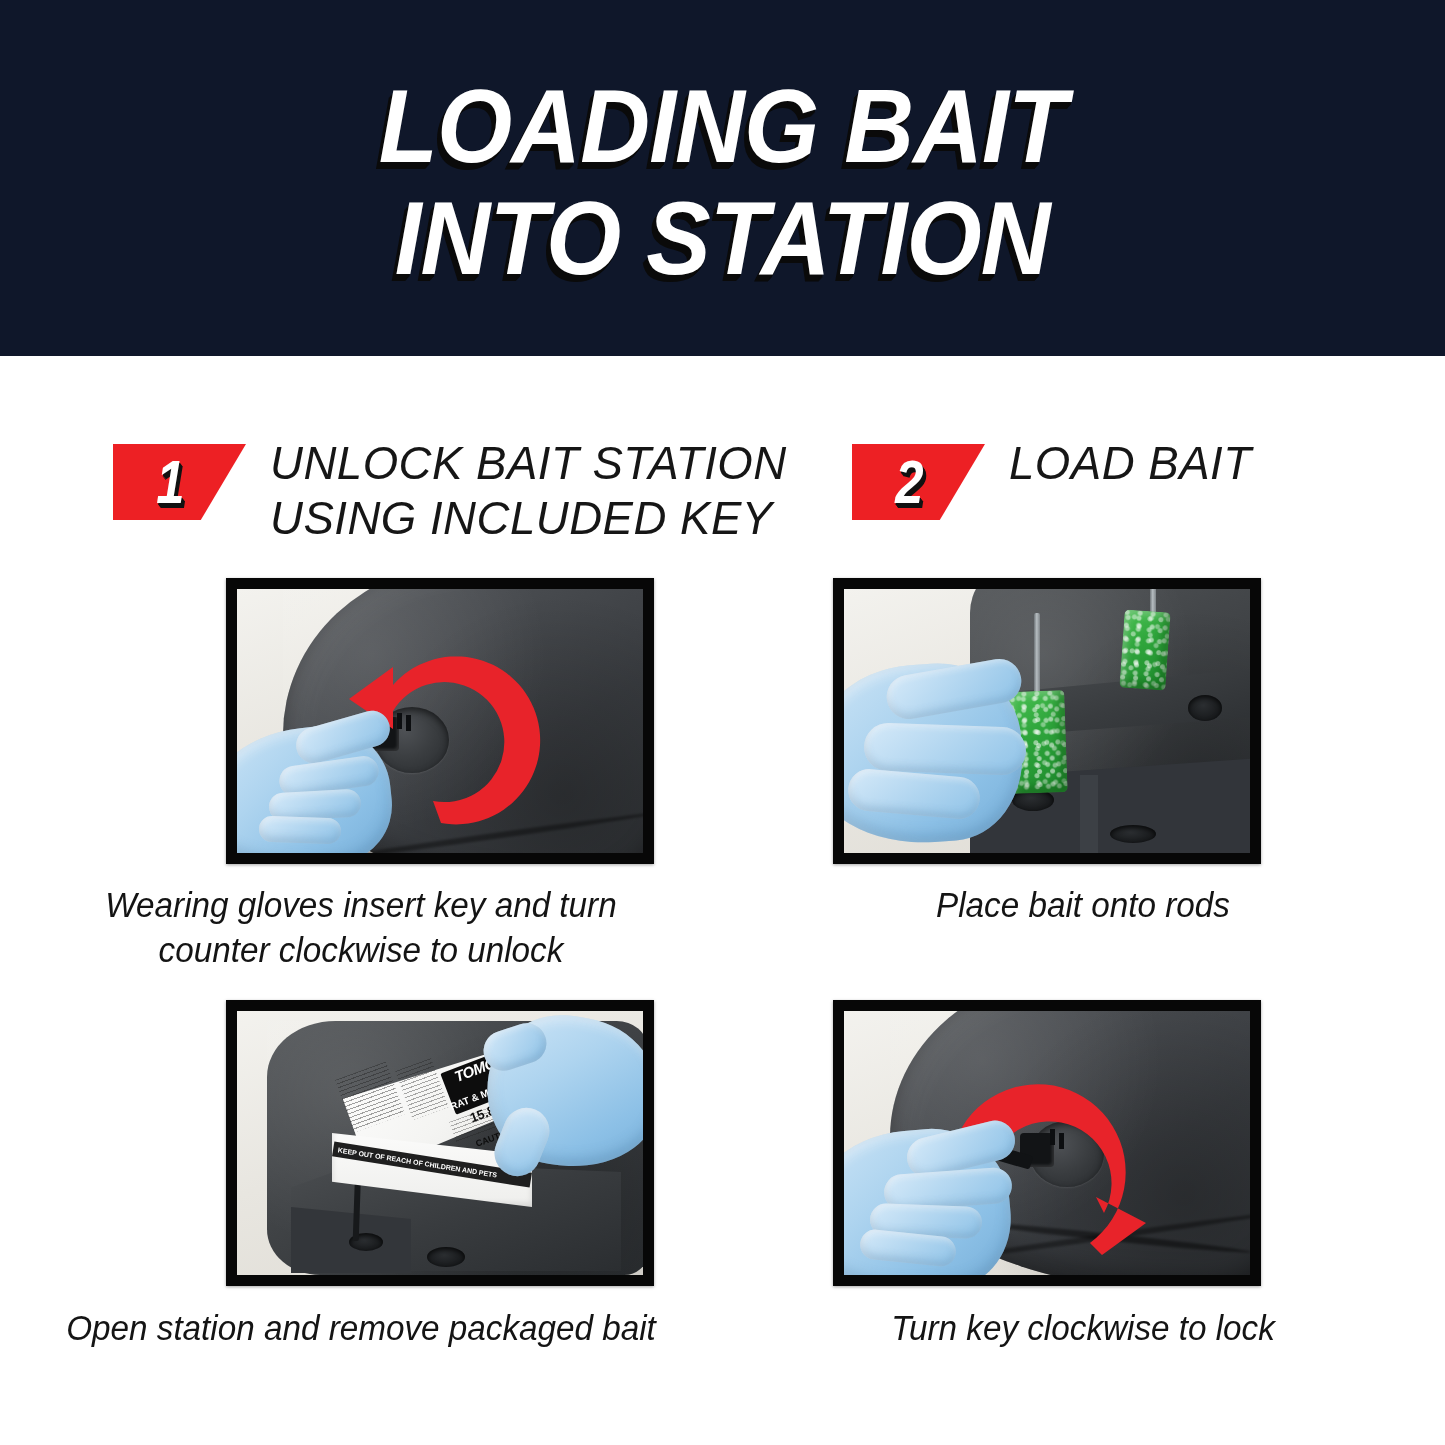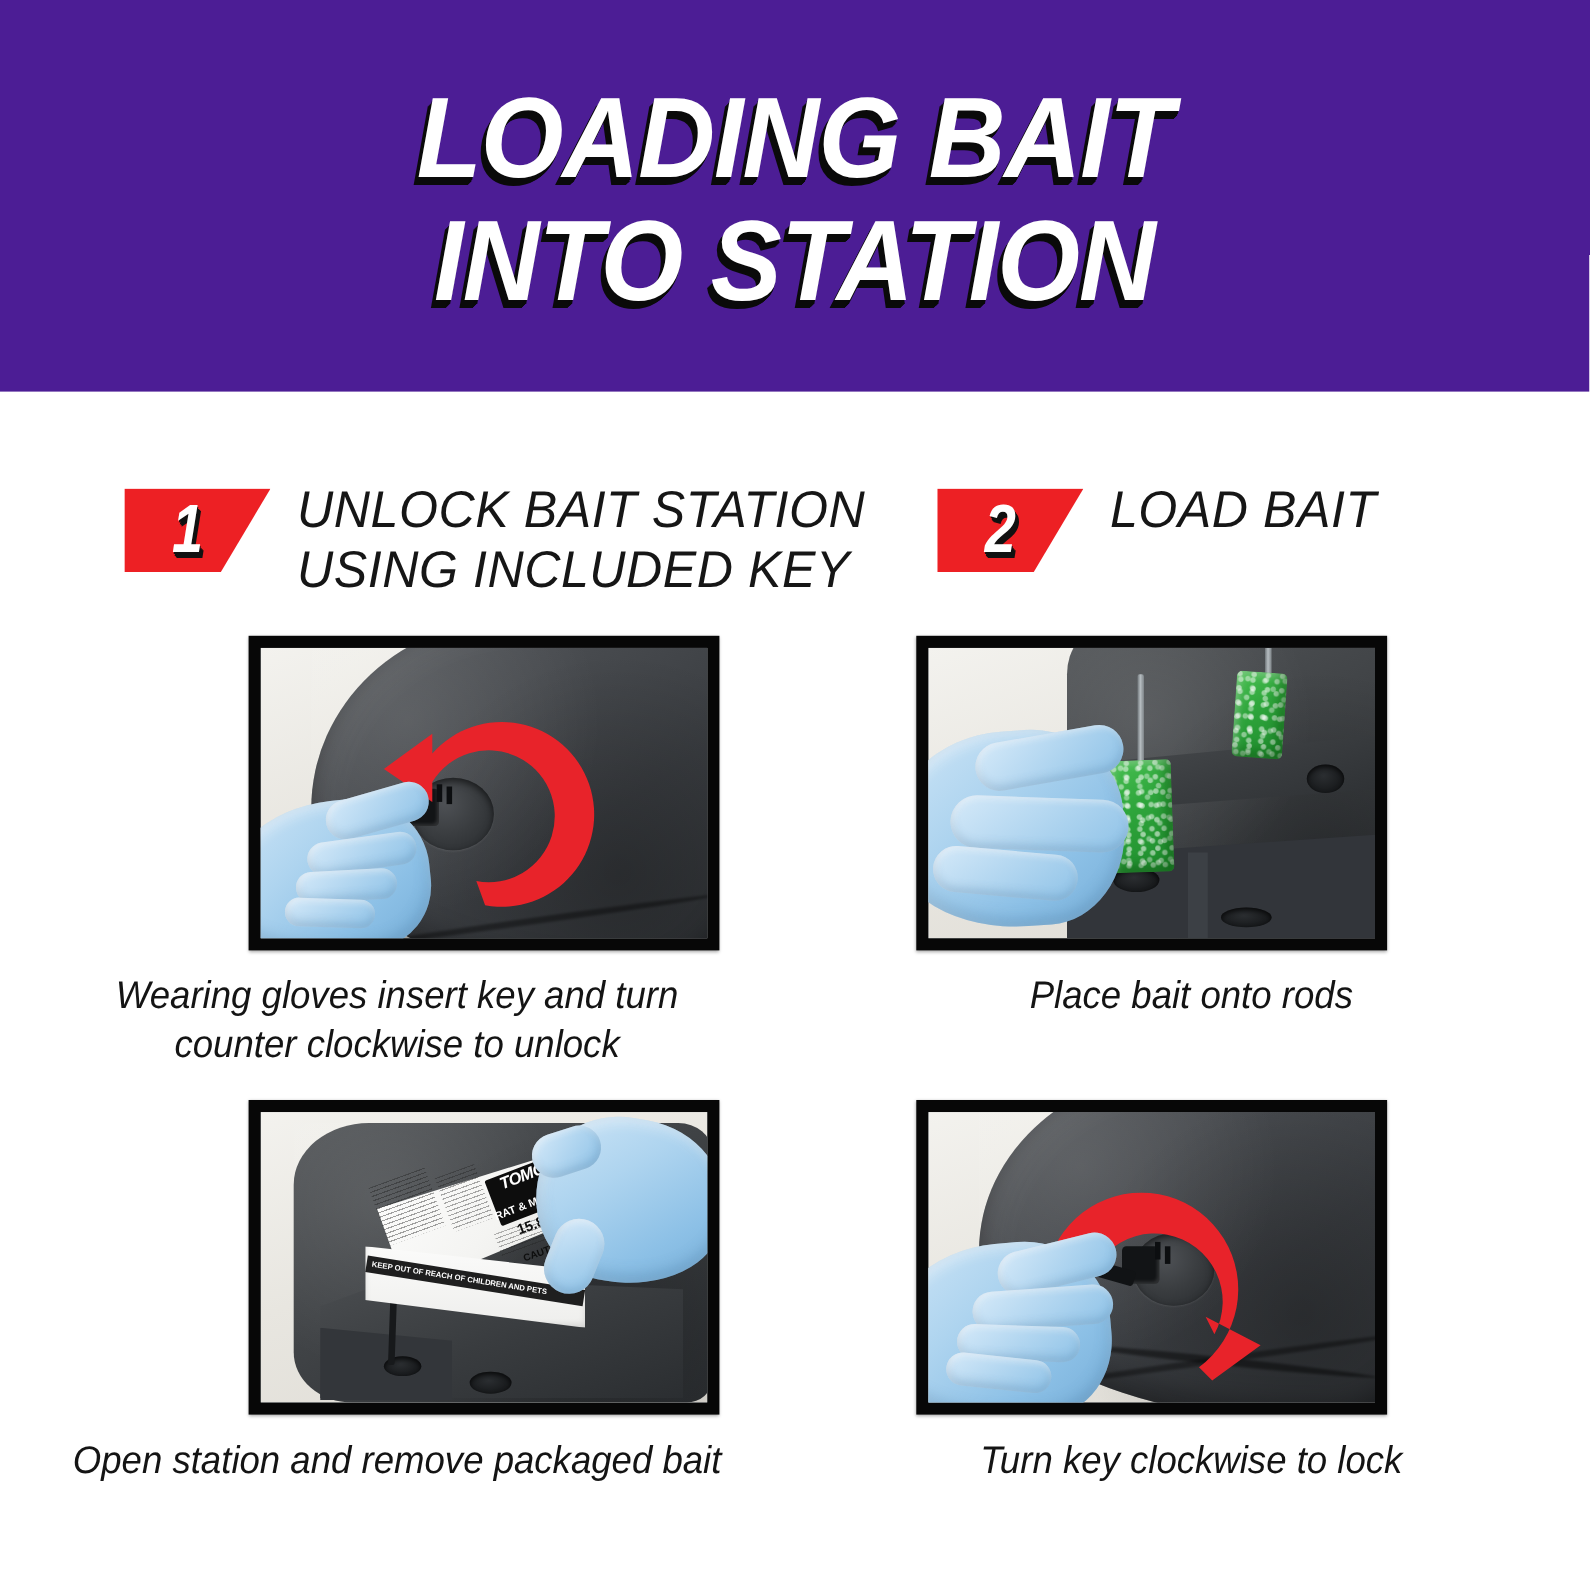--- a/index.html
+++ b/index.html
@@ -16,21 +16,21 @@
     position: relative;
   }
 
   
   .banner {
     position: absolute;
     left: 0;
     top: 0;
     width: 1445px;
     height: 356px;
-    background: #4c1d95;
+    background: #0f172a;
     overflow: hidden;
     text-align: right;
   }
   .banner-inner {
     position: absolute;
     left: 0;
     top: 0;
     width: 1445px;
     height: 356px;
     display: flex;

